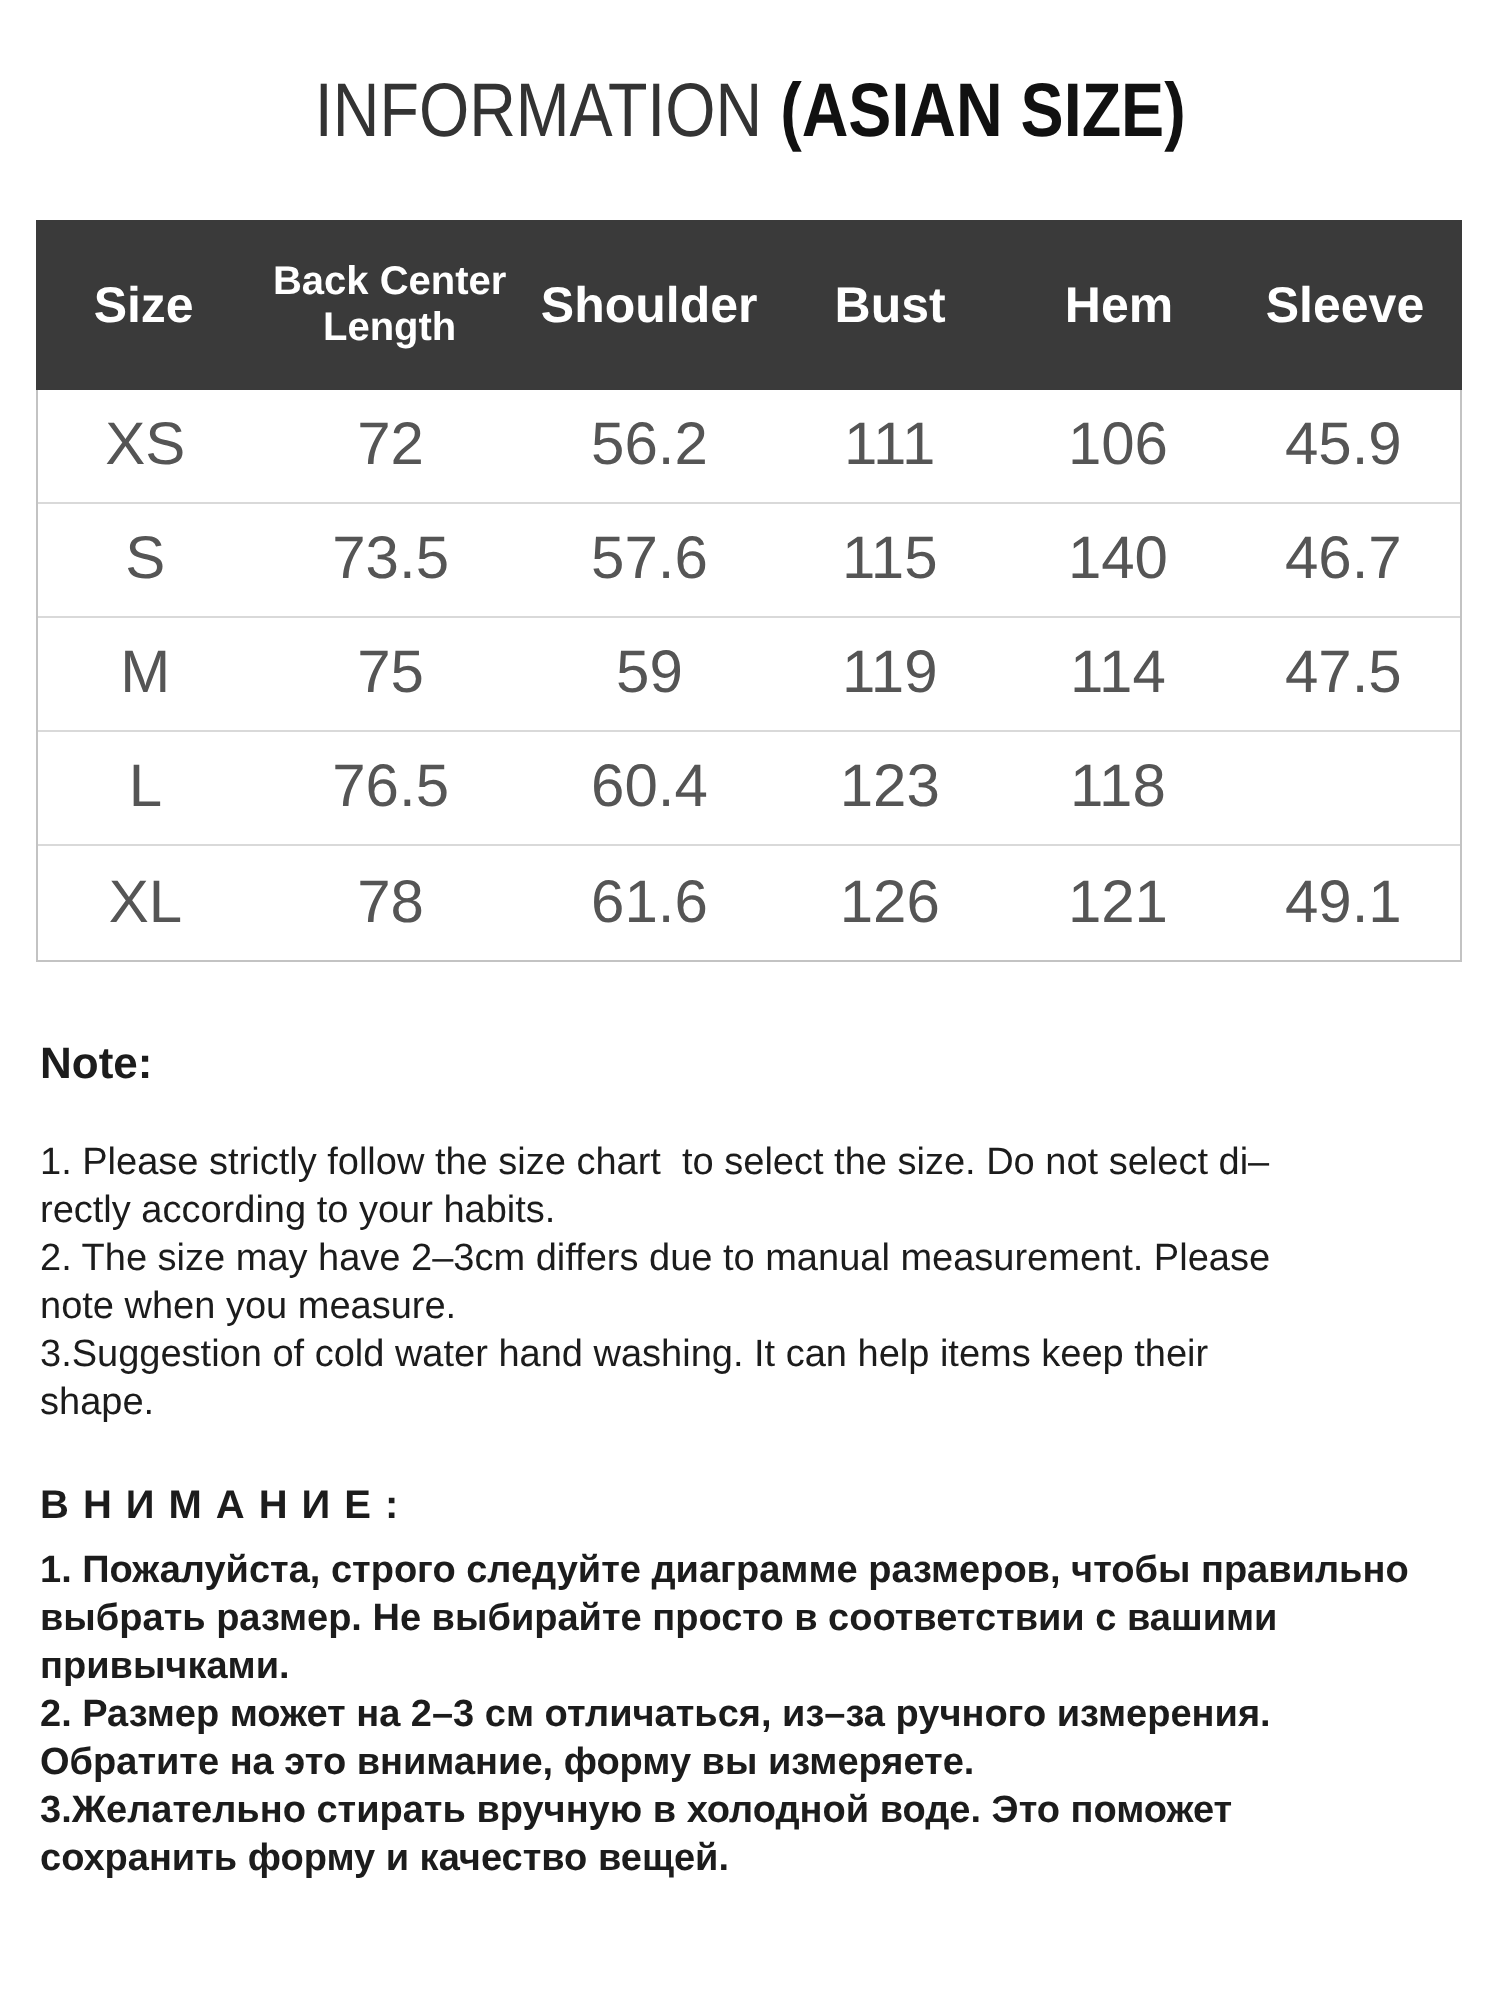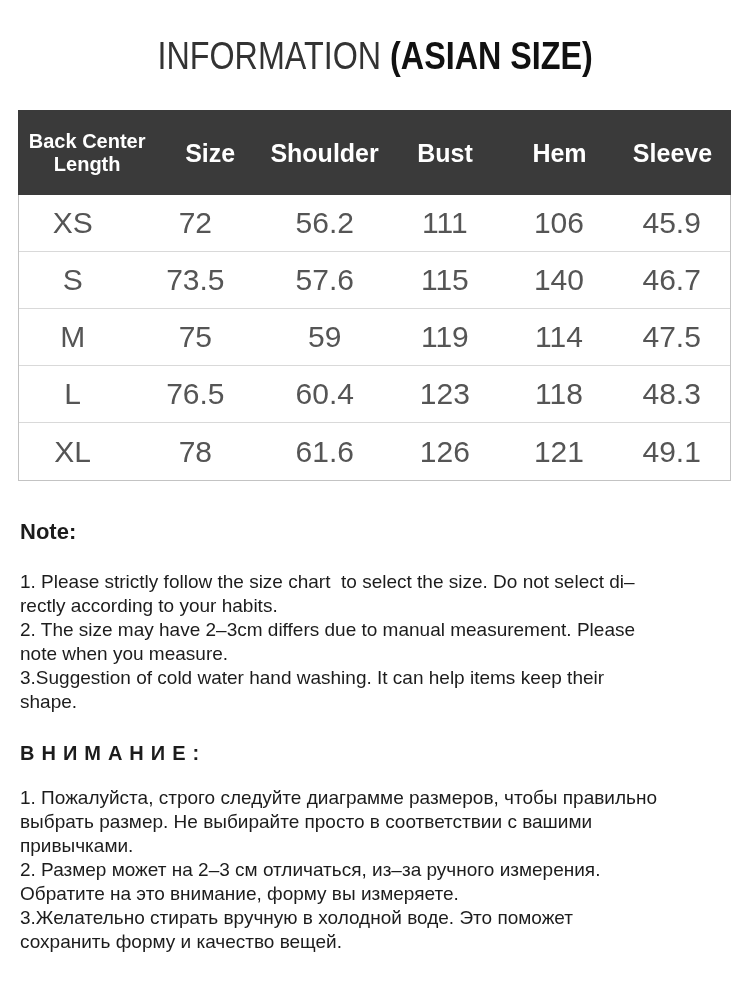--- a/index.html
+++ b/index.html
@@ -63,36 +63,36 @@
   .note-line{
     font-size:19px;line-height:24px;
     white-space:pre;color:var(--note-text);
   }
   .ru-heading{
     margin-top:26px;
     font-size:20px;font-weight:bold;line-height:26px;
     letter-spacing:0.35em;
     color:var(--note-text);
   }
-  .ru-lines{margin-top:20px;}
+  .ru-lines{margin-top:8px;font-weight:bold;}
 </style>
 </head>
 <body>
 
 <div class="title">
   <span class="title-inner">
     <span>INFORMATION </span><span class="bold">(ASIAN SIZE)</span>
   </span>
 </div>
 
 <div class="size-table">
   <div class="thead">
+    <div class="th c0">Size</div>
     <div class="th c1">Back Center
 Length</div>
-    <div class="th c0">Size</div>
     <div class="th c2">Shoulder</div>
     <div class="th c3">Bust</div>
     <div class="th c4">Hem</div>
     <div class="th c5">Sleeve</div>
   </div>
   <div class="tbody">
     <div class="tr">
       <div class="td c0">XS</div>
       <div class="td c1">72</div>
       <div class="td c2">56.2</div>
@@ -115,21 +115,20 @@
       <div class="td c3">119</div>
       <div class="td c4">114</div>
       <div class="td c5">47.5</div>
     </div>
     <div class="tr">
       <div class="td c0">L</div>
       <div class="td c1">76.5</div>
       <div class="td c2">60.4</div>
       <div class="td c3">123</div>
       <div class="td c4">118</div>
-      <div class="td c5">48.3</div>
     </div>
     <div class="tr">
       <div class="td c0">XL</div>
       <div class="td c1">78</div>
       <div class="td c2">61.6</div>
       <div class="td c3">126</div>
       <div class="td c4">121</div>
       <div class="td c5">49.1</div>
     </div>
   </div>

